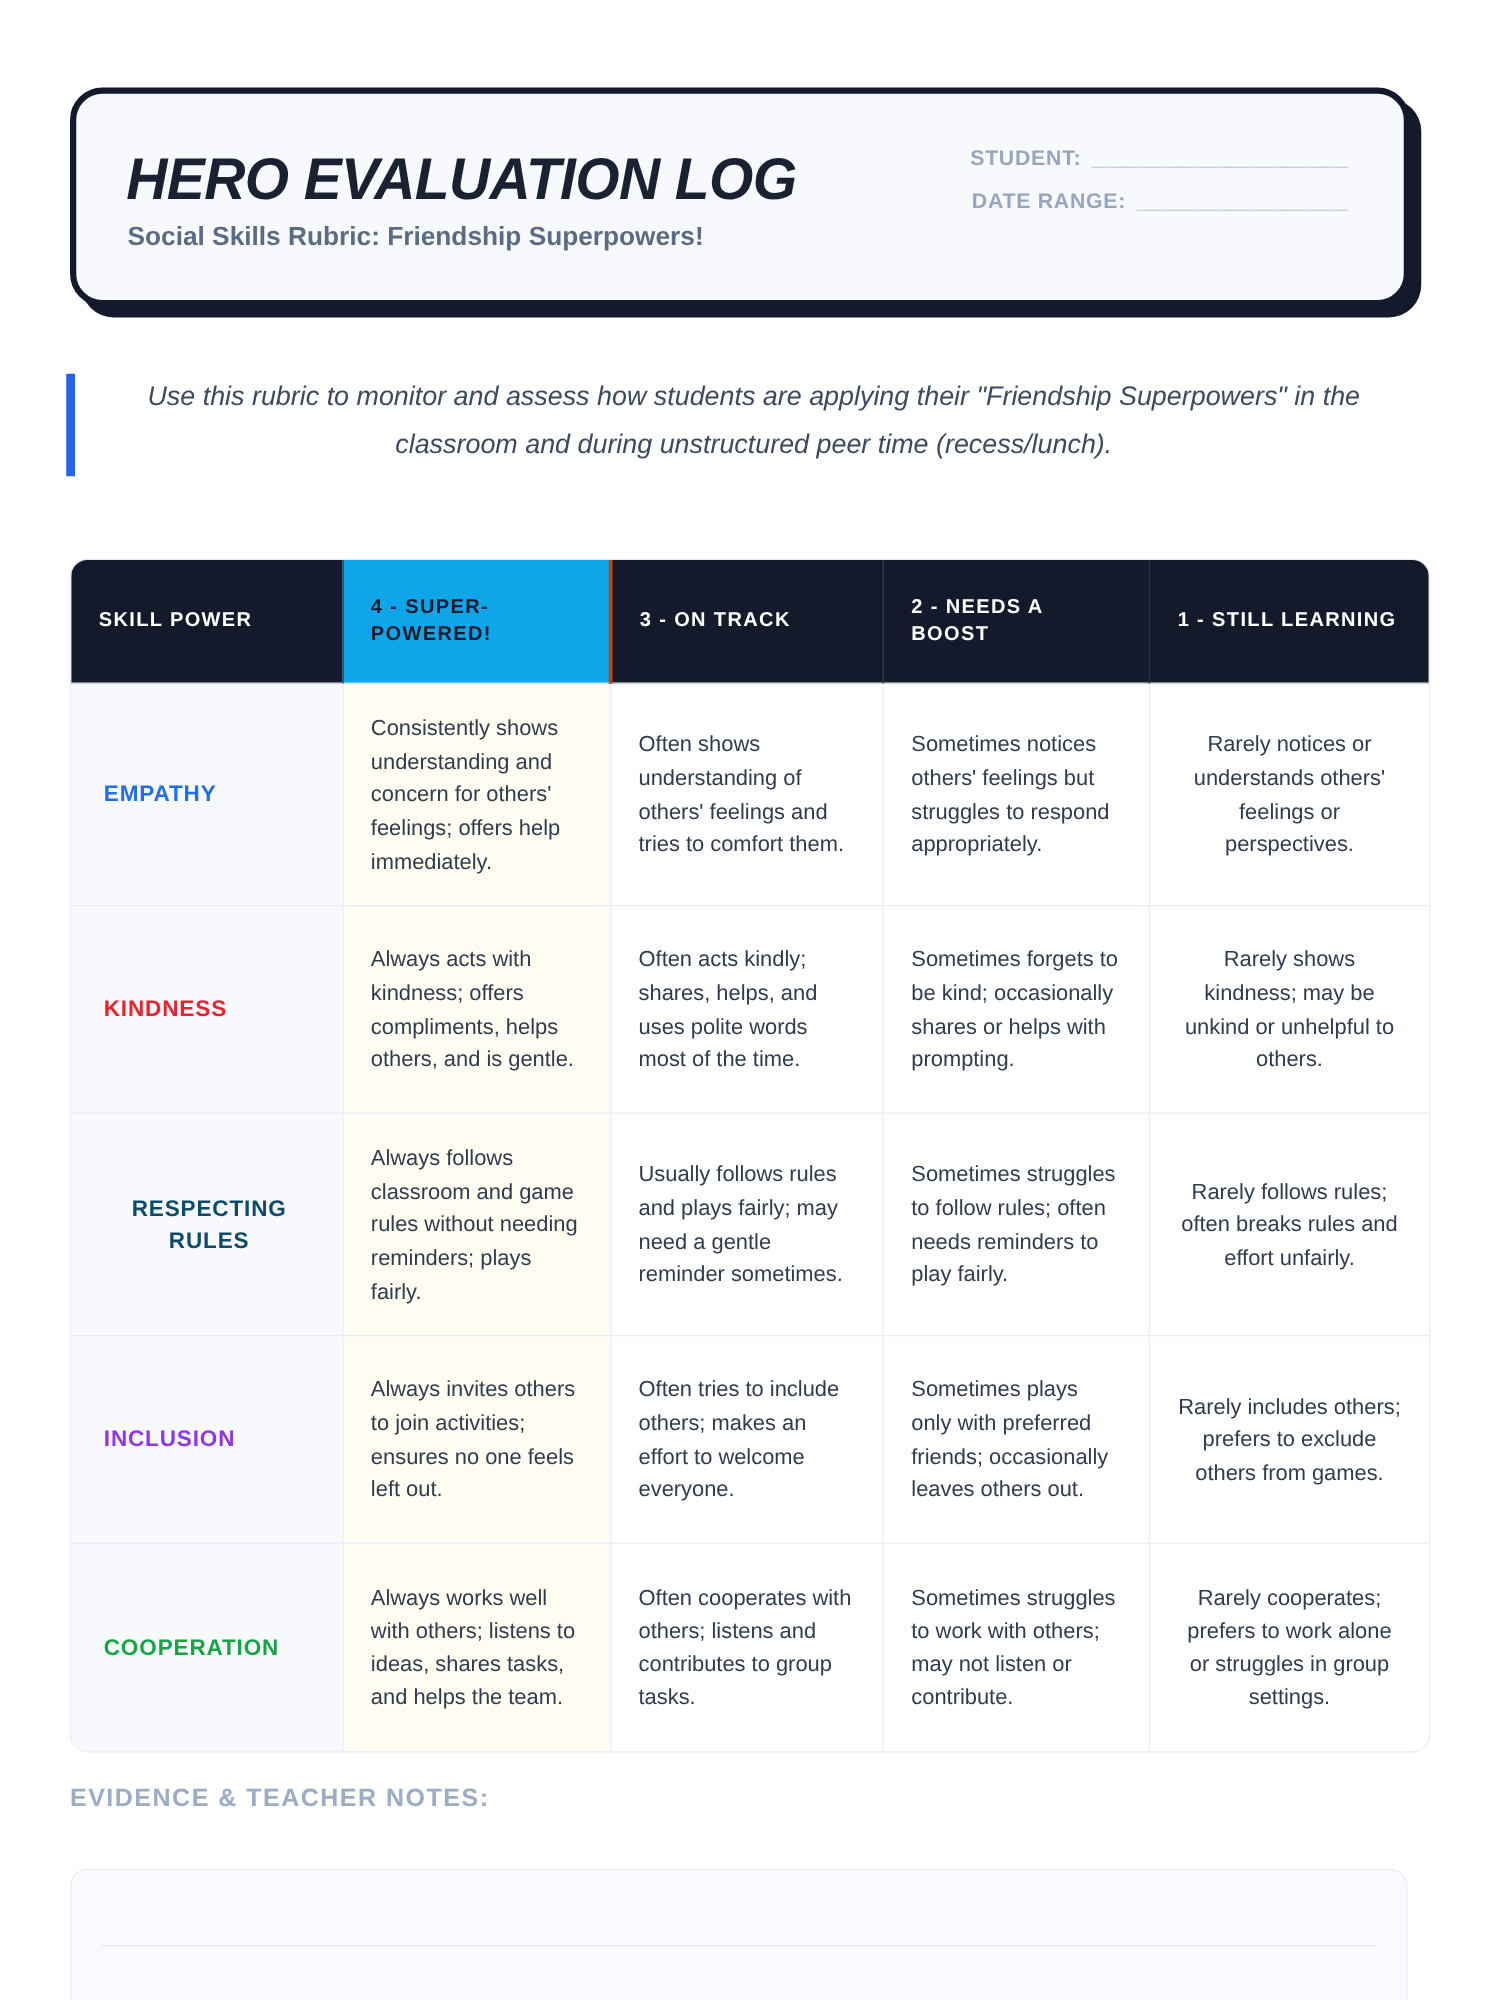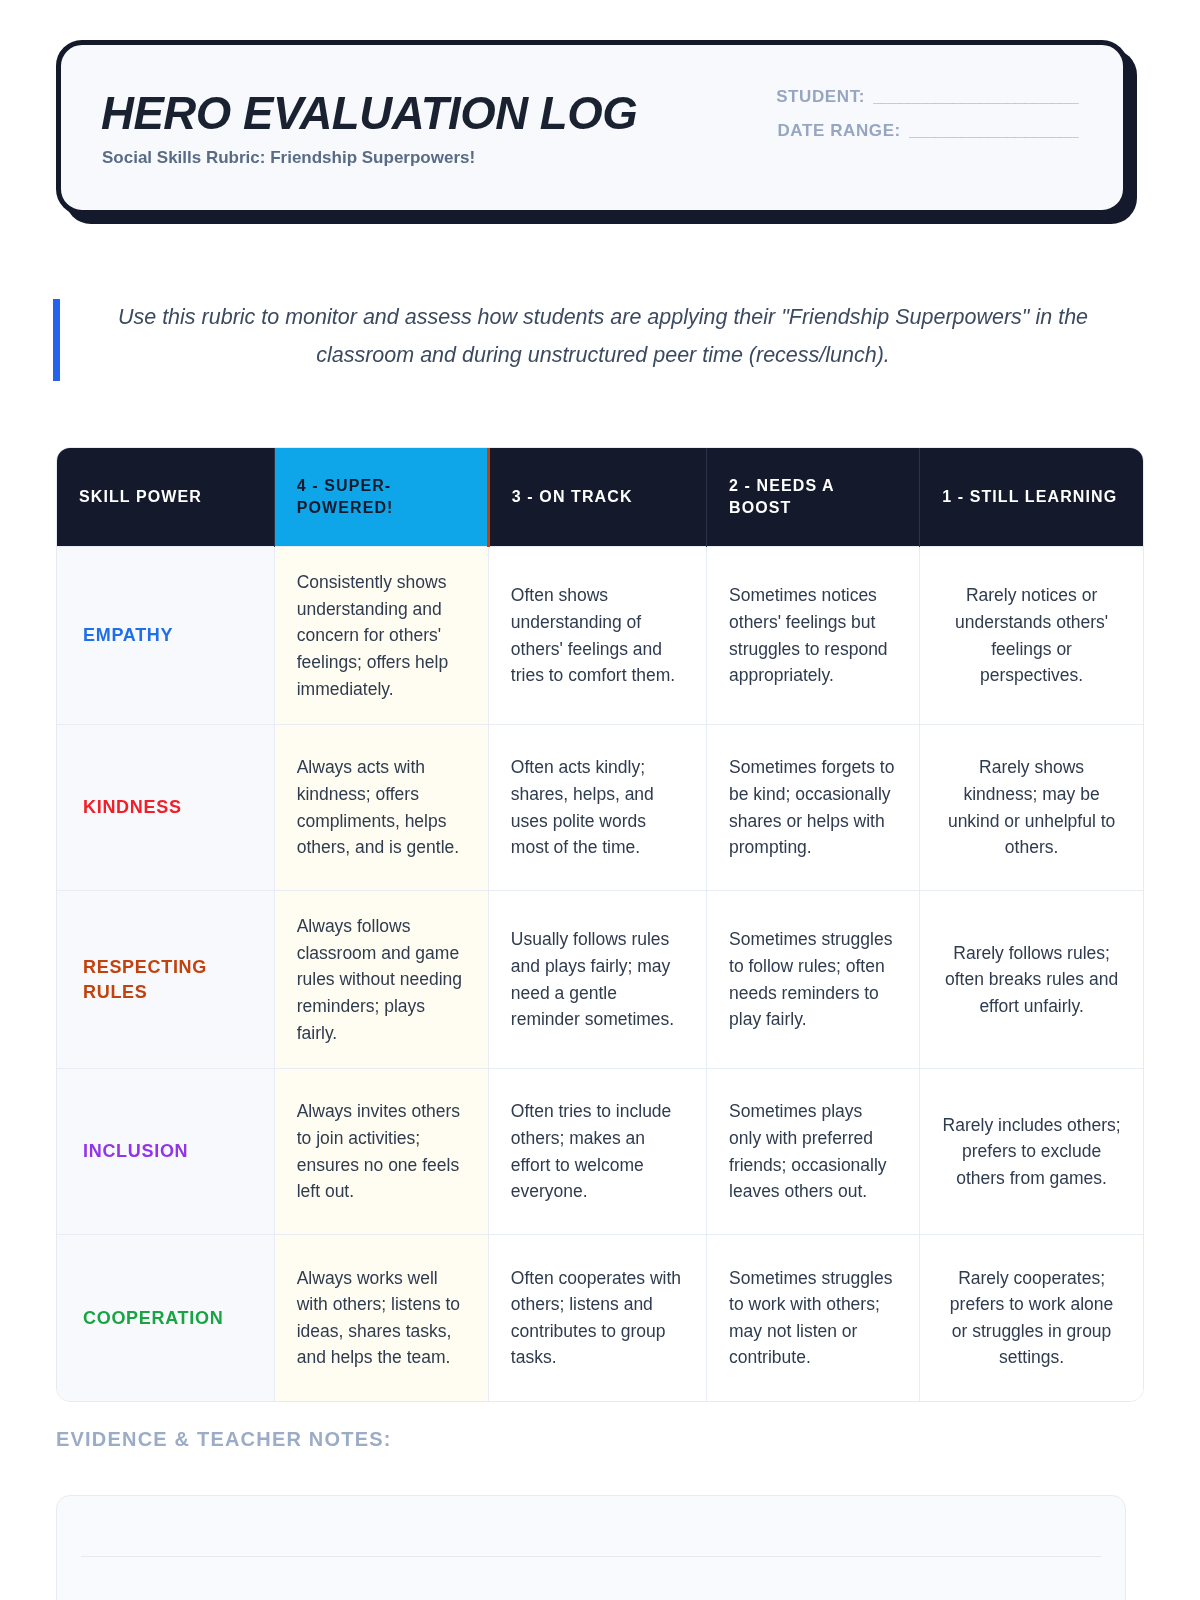--- a/index.html
+++ b/index.html
@@ -17,21 +17,21 @@
     width: 1200px;
     height: 1600px;
     background: #ffffff;
     padding: 0;
   }
 
   
   .header-wrap {
     position: absolute;
     left: 56px;
-    top: 40px;
+    top: 70px;
     width: 1072px;
     height: 175px;
   }
   .header-shadow {
     position: absolute;
     left: 9px;
     top: 9px;
     width: 1072px;
     height: 175px;
     background: #141a2b;
@@ -58,21 +58,21 @@
     letter-spacing: -0.5px;
     color: #1a2232;
     white-space: nowrap;
     transform: scaleX(0.97);
     transform-origin: left top;
   }
   .header-sub {
     position: absolute;
     left: 41px;
     top: 103px;
-    font-size: 17px;
+    font-size: 21px;
     font-weight: 600;
     color: #5a6b85;
     white-space: nowrap;
   }
   .header-fields {
     position: absolute;
     right: 44px;
     top: 42px;
     width: 360px;
   }
@@ -271,21 +271,21 @@
           <td>Rarely notices or understands others' feelings or perspectives.</td>
         </tr>
         <tr>
           <td class="skill" style="color: rgb(240, 31, 40);">KINDNESS</td>
           <td class="level4">Always acts with kindness; offers compliments, helps others, and is gentle.</td>
           <td>Often acts kindly; shares, helps, and uses polite words most of the time.</td>
           <td>Sometimes forgets to be kind; occasionally shares or helps with prompting.</td>
           <td>Rarely shows kindness; may be unkind or unhelpful to others.</td>
         </tr>
         <tr>
-          <td class="skill" style="color: #c2410c;">RESPECTING RULES</td>
+          <td class="skill" style="color: #0c4a6e; text-align: center;">RESPECTING RULES</td>
           <td class="level4">Always follows classroom and game rules without needing reminders; plays fairly.</td>
           <td>Usually follows rules and plays fairly; may need a gentle reminder sometimes.</td>
           <td>Sometimes struggles to follow rules; often needs reminders to play fairly.</td>
           <td>Rarely follows rules; often breaks rules and effort unfairly.</td>
         </tr>
         <tr>
           <td class="skill" style="color: rgb(147, 51, 234);">INCLUSION</td>
           <td class="level4">Always invites others to join activities; ensures no one feels left out.</td>
           <td>Often tries to include others; makes an effort to welcome everyone.</td>
           <td>Sometimes plays only with preferred friends; occasionally leaves others out.</td>

